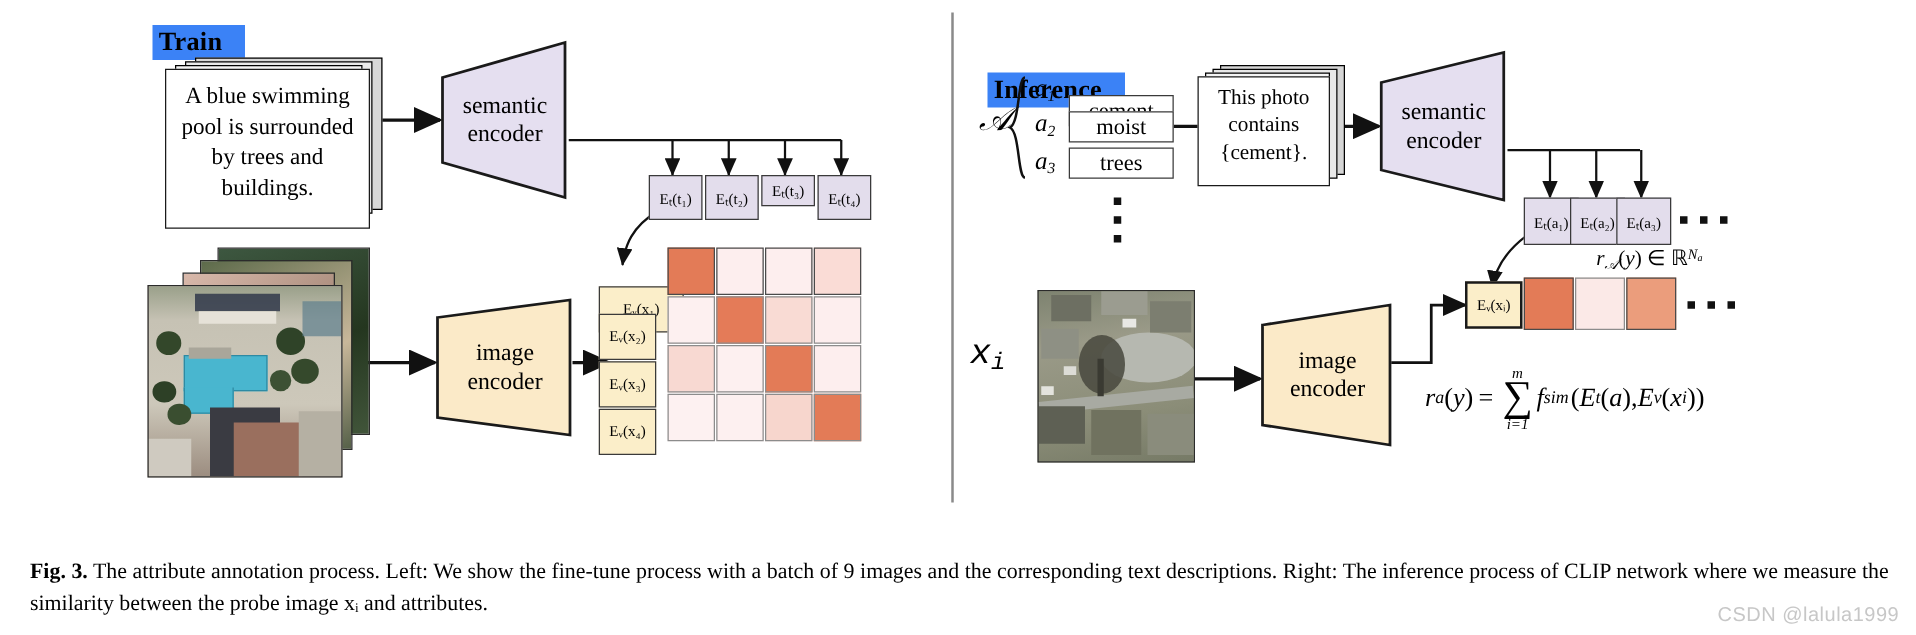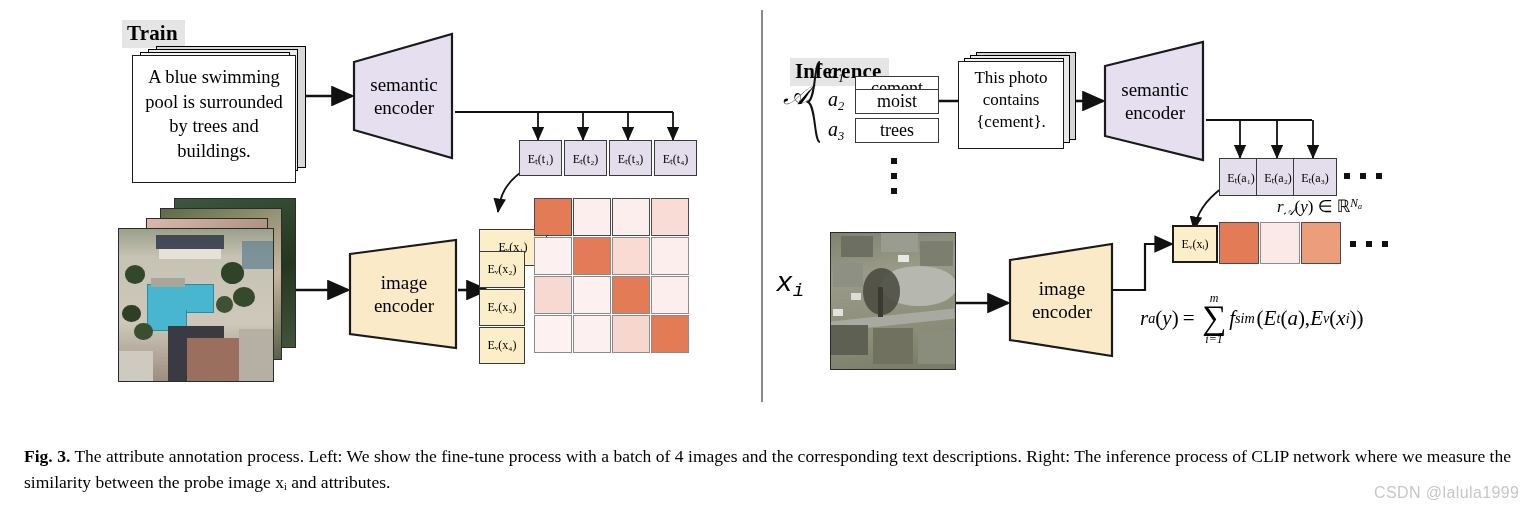--- a/index.html
+++ b/index.html
@@ -5,22 +5,22 @@
   html,body{margin:0;padding:0;background:#ffffff;}
   body{width:1533px;height:508px;position:relative;overflow:hidden;
        font-family:"Liberation Serif",serif;color:#000;}
 
   .fig{position:absolute;left:0;top:0;width:1533px;height:508px;}
 
   
   .abs{position:absolute;box-sizing:border-box;}
 
   
-  .sect-title{font-weight:bold;font-size:21px;background:#e5e5e5;
-              padding:1px 7px 2px 5px;letter-spacing:.2px;white-space:nowrap;}
+  .sect-title{font-weight:bold;font-size:21px;background:#3b82f6;
+              padding:1px 18px 2px 5px;letter-spacing:.2px;white-space:nowrap;}
 
   
   .divider{background:#8a8a8a;width:2px;}
 
   
   .stack{position:absolute;text-align:center;}
   .stack .sheet{position:absolute;background:#fff;border:1.6px solid #000;box-sizing:border-box;}
   .stack .front{background:#fff;border:1.6px solid #1a1a1a;}
   .doc-text{position:absolute;box-sizing:border-box;padding:10px 12px;
             font-size:18.5px;line-height:1.33;color:#000;}
@@ -134,21 +134,21 @@
       <polygon points="2,30 100,2 100,126 2,98" fill="#e5dff0" stroke="#1a1a1a" stroke-width="2.2"></polygon>
     </svg>
     <div class="lbl">
       <span>semantic</span>
       <span>encoder</span>
     </div>
   </div>
 
   <div class="ebox text-emb" style="left:519px;top:140px;width:43px;height:36px;">Eₜ(t₁)</div>
   <div class="ebox text-emb" style="left:564px;top:140px;width:43px;height:36px;">Eₜ(t₂)</div>
-  <div class="ebox text-emb" style="left:609px;top:140px;width:43px;height:36px;">Eₜ(t₃)</div>
+  <div class="ebox text-emb" style="left:609px;top:140px;width:43px;height:25px;">Eₜ(t₃)</div>
   <div class="ebox text-emb" style="left:654px;top:140px;width:43px;height:36px;">Eₜ(t₄)</div>
 
   <div class="stack" style="left:118px;top:198px;width:180px;height:186px;">
     <div class="photo" style="left:56px;top:0;width:122px;height:150px;background:linear-gradient(160deg,#3d5740,#24361f 55%,#41553a);"></div>
     <div class="photo" style="left:42px;top:10px;width:122px;height:152px;background:linear-gradient(150deg,#5c6a4a,#c8b79a 60%,#556048);"></div>
     <div class="photo" style="left:28px;top:20px;width:122px;height:152px;background:linear-gradient(140deg,#d9b9ab,#a98c7c 50%,#6f7e6a);"></div>
     <div class="photo" style="left:0;top:30px;width:156px;height:154px;background:#b9b3a6;">
 
       <div class="abs" style="left:0;top:0;width:100%;height:100%;background:
            linear-gradient(180deg,#9aa08a 0%,#c6c2b4 18%,#cdc8ba 62%,#9c8d80 100%);"></div>
@@ -353,18 +353,18 @@
       <span class="it">E</span>
       <span class="sub">v</span>
       <span>(</span>
       <span class="it">x</span>
       <span class="sub">i</span>
       <span>))</span>
   </div>
 
   <div class="caption" style="left:24px;top:443px;width:1487px;">
     <b>Fig. 3.</b>
-    <span>The attribute annotation process. Left: We show the fine-tune process with a batch of 4 images and the corresponding text descriptions. Right: The inference process of CLIP network where we measure the similarity between the probe image xᵢ and attributes.</span>
+    <span>The attribute annotation process. Left: We show the fine-tune process with a batch of 9 images and the corresponding text descriptions. Right: The inference process of CLIP network where we measure the similarity between the probe image xᵢ and attributes.</span>
   </div>
 
   <div class="watermark" style="left:1374px;top:484px;">CSDN @lalula1999</div>
 
 </div>
 
 </body></html>

